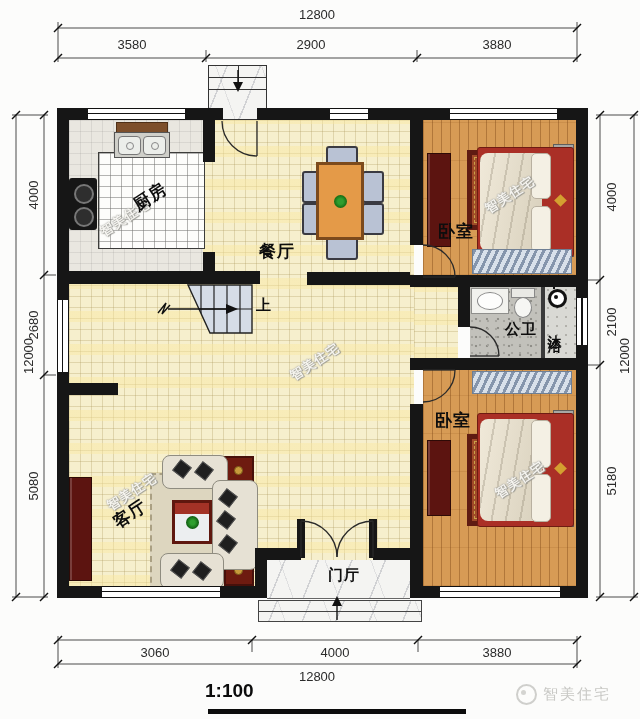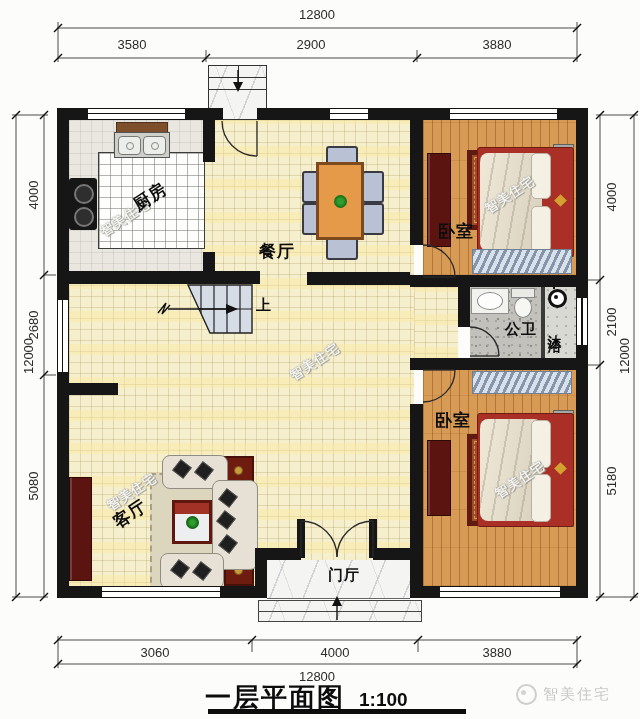--- a/index.html
+++ b/index.html
@@ -337,21 +337,20 @@
   <div class="abs dim rl" style="left:28px;top:356px;">12000</div>
   <div class="abs dim rl" style="left:33px;top:195px;">4000</div>
   <div class="abs dim rl" style="left:33px;top:325px;">2680</div>
   <div class="abs dim rl" style="left:33px;top:486px;">5080</div>
   <div class="abs dim rr" style="left:611px;top:197px;">4000</div>
   <div class="abs dim rr" style="left:611px;top:322px;">2100</div>
   <div class="abs dim rr" style="left:611px;top:481px;">5180</div>
   <div class="abs dim rr" style="left:624px;top:356px;">12000</div>
 
   <div class="abs title-row" style="left:205px;top:680px;">
-    <span style="font-size:26px;font-weight:bold;color:#0c0c0c;letter-spacing:2px;">一层平面图</span>
     <span style="font-size:19px;font-weight:bold;color:#0c0c0c;">1:100</span>
   </div>
   <div class="abs" style="left:208px;top:709px;width:258px;height:5px;background:#0c0c0c;"></div>
   <div class="abs logo-row" style="left:516px;top:684px;">
     <span class="logo-circle"></span>
     <span style="font-size:15px;letter-spacing:2px;">智美住宅</span>
   </div>
 
 </div>
 

